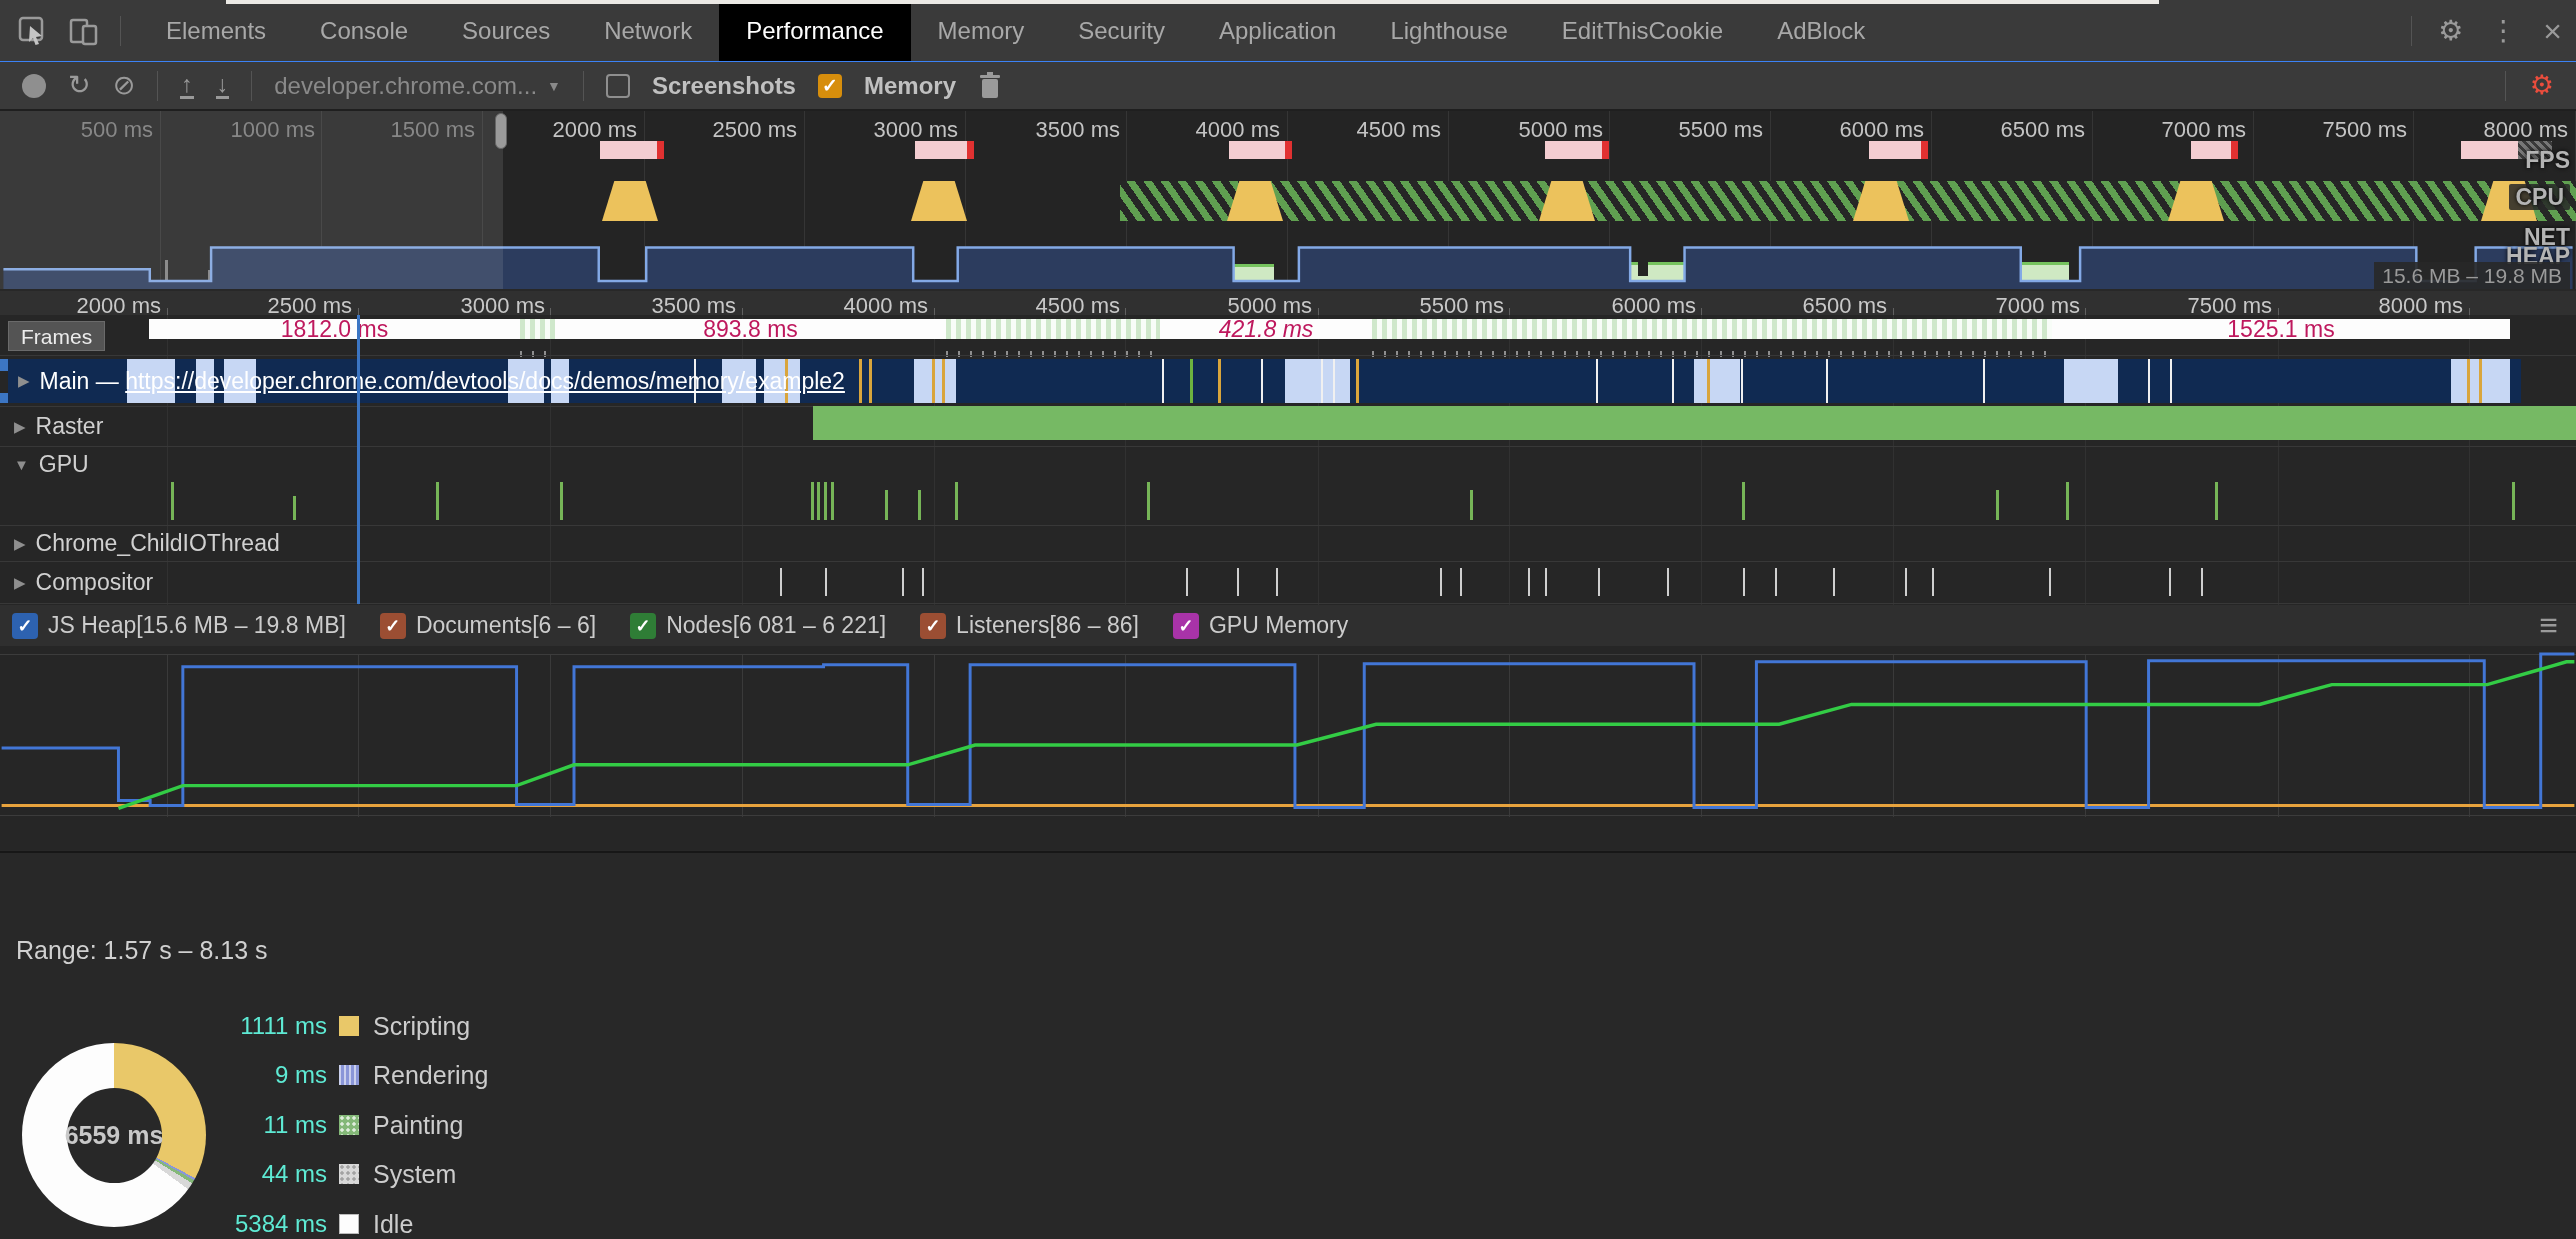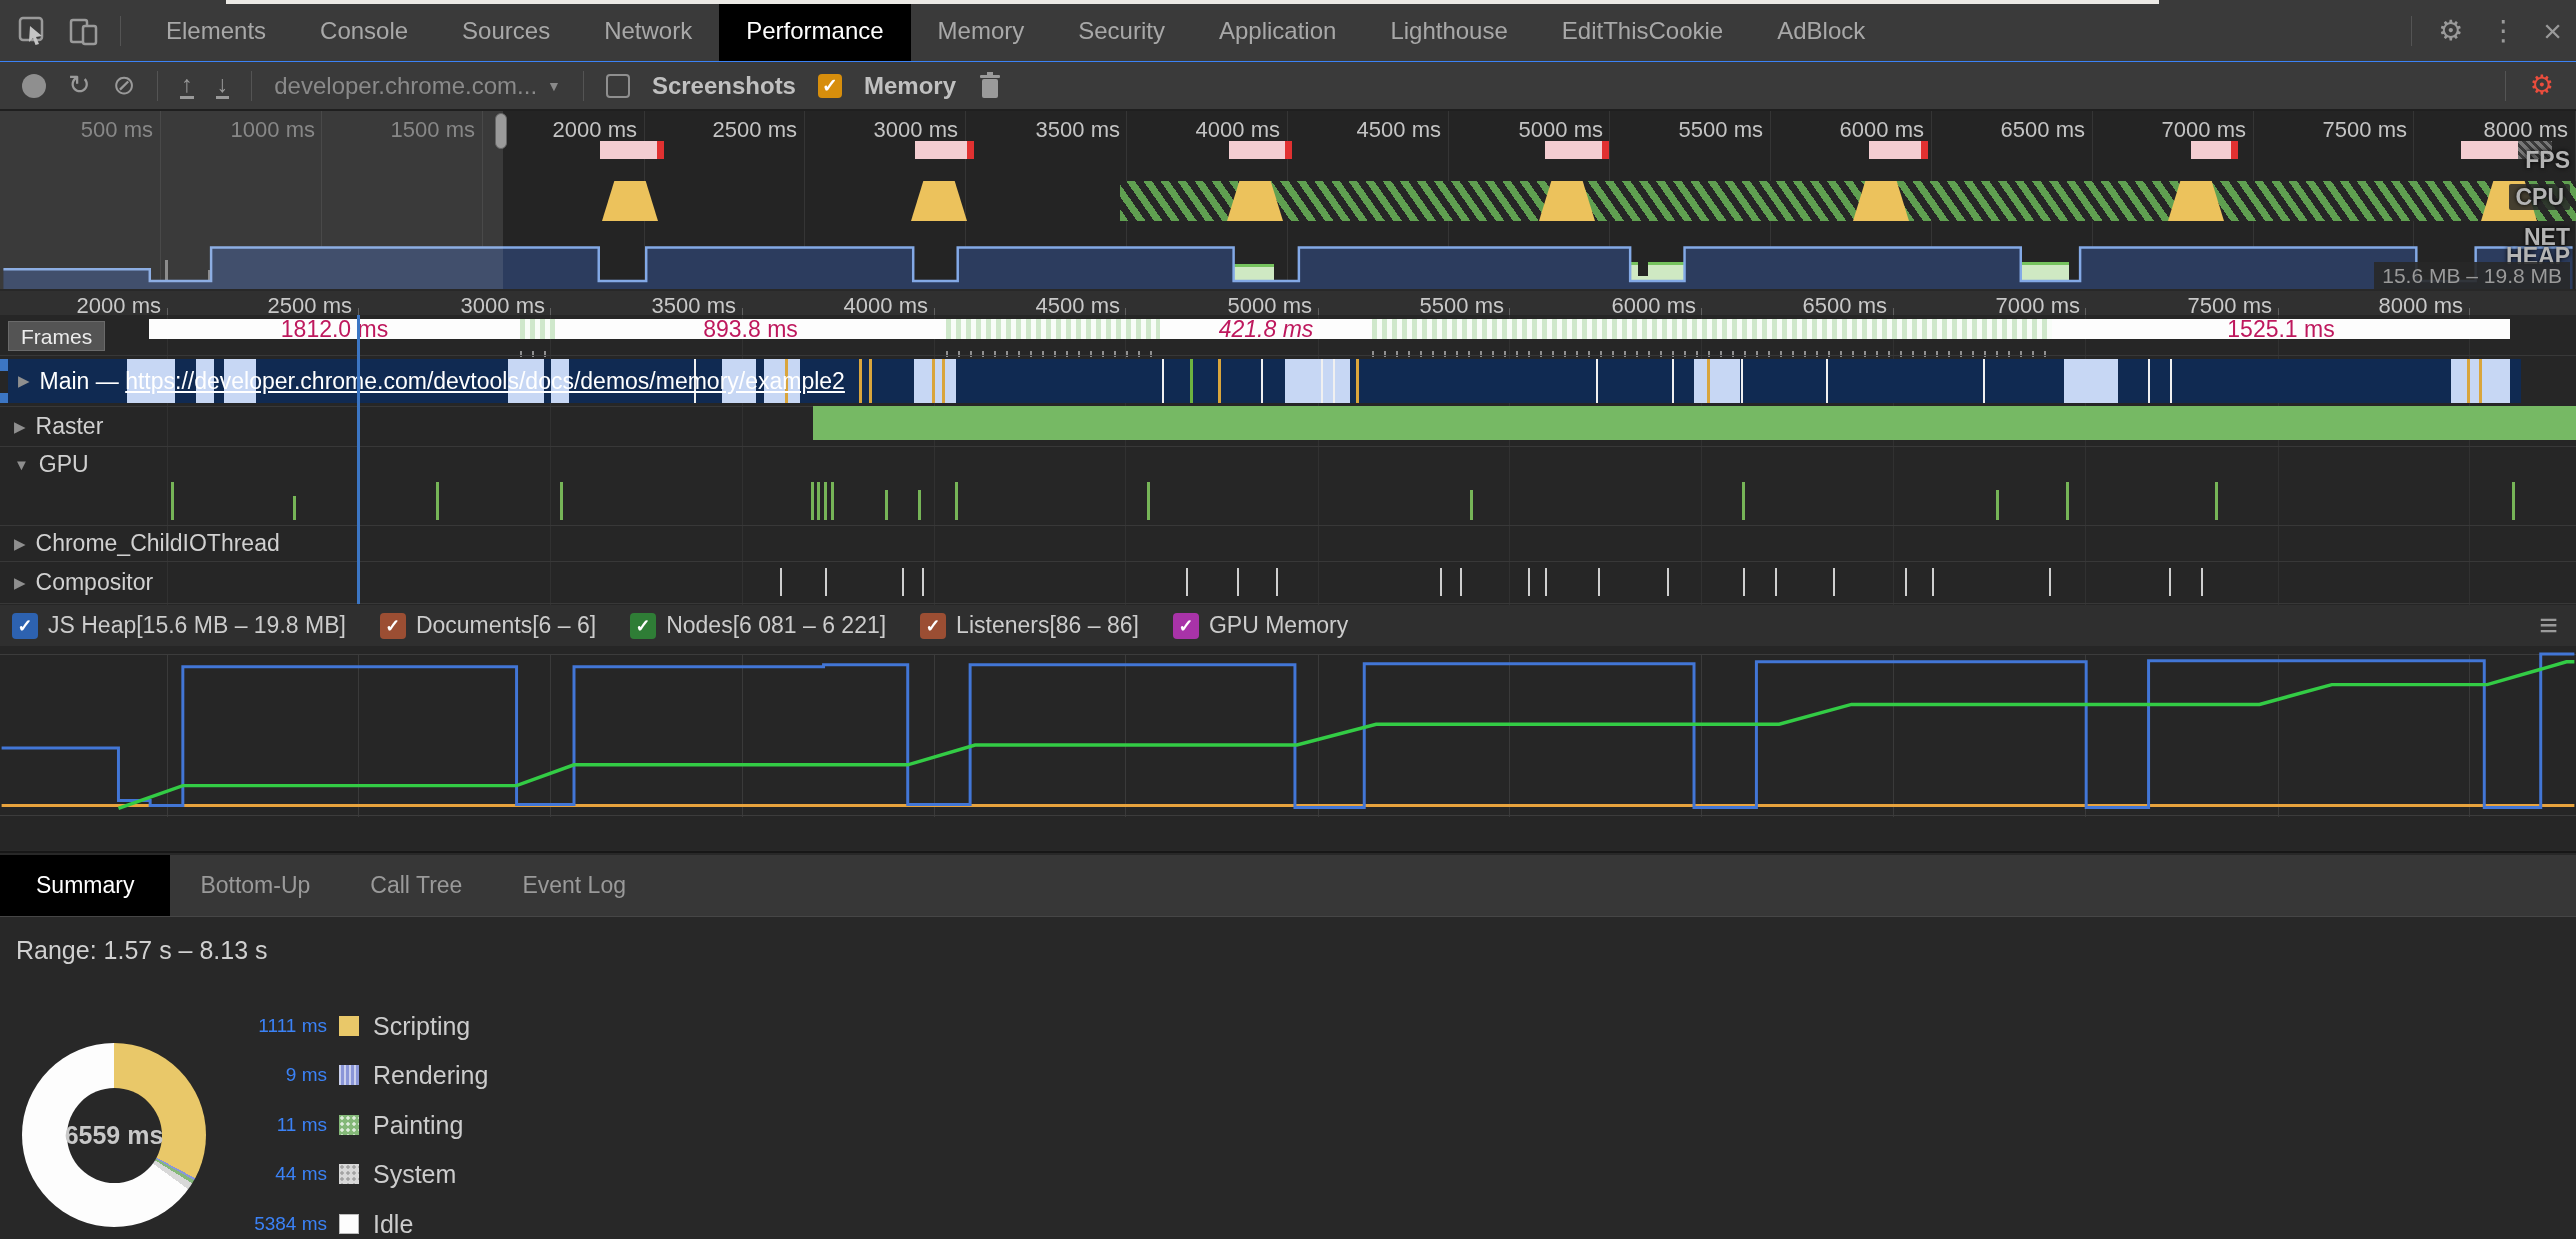--- a/index.html
+++ b/index.html
@@ -90,21 +90,21 @@
   #bottom{position:absolute;left:0;top:851px;width:2576px;height:389px;background:#282828;border-top:2px solid #171717;}
   #btabs{position:absolute;left:0;top:2px;width:2576px;height:61px;background:#373737;border-bottom:1px solid #464646;display:flex;}
   .btab{display:flex;align-items:center;padding:0 30px;font-size:23px;color:#9a9a9a;}
   .btab.active{background:#000;color:#fff;padding:0 36px;}
   #range-label{position:absolute;left:16px;top:83px;font-size:25px;color:#d0d0d0;}
   #donut{position:absolute;left:22px;top:190px;width:184px;height:184px;border-radius:50%;}
   #donut-hole{position:absolute;left:45px;top:45px;width:95px;height:95px;border-radius:50%;background:#282828;}
   #donut-center{position:absolute;left:0;top:0;width:184px;height:184px;display:flex;align-items:center;justify-content:center;
                 font-size:25px;font-weight:bold;color:#c8c8c8;}
   .legend-row{position:absolute;height:36px;display:flex;align-items:center;}
-  .legend-val{position:absolute;left:99px;width:228px;text-align:right;font-size:19px;color:#3b82f6;}
+  .legend-val{position:absolute;left:99px;width:228px;text-align:right;font-size:24px;color:#5eead4;}
   .legend-swatch{position:absolute;left:339px;width:20px;height:20px;}
   .legend-lab{position:absolute;left:373px;font-size:25px;color:#ccc;}
   .sw-striped{background-image:repeating-linear-gradient(90deg,rgba(255,255,255,.55) 0 2px,transparent 2px 5px);}
   .sw-dotted{background-image:radial-gradient(circle,rgba(255,255,255,.75) 1.5px,transparent 1.8px);background-size:6px 6px;}
   .sw-dotted-dark{background-image:radial-gradient(circle,rgba(0,0,0,.25) 1.5px,transparent 1.8px);background-size:6px 6px;}
   .sw-idle{border:1px solid #bbb;box-sizing:border-box;}
   svg{display:block;}
 </style>
 </head>
 <body>
@@ -494,26 +494,20 @@
       <div class="mem-grid-h" style="top: 8px;"></div>
       <div class="mem-grid-h" style="top: 169px;"></div>
       <svg width="2576" height="204" style="position: absolute; left: 0px; top: 0px; pointer-events: none;" viewBox="0 0 2598 206">
         <polyline points="0,161 2598,161" fill="none" stroke="#e8a33d" stroke-width="3"></polyline>
         <polyline points="0,103 118,103 118,156 150,156 150,161 183,161 183,21 520,21 520,160 578,160 578,21 830,21 830,19 915,19 915,160 978,160 978,19 1306,19 1306,163 1376,163 1376,18 1709,18 1709,163 1772,163 1772,16 2105,16 2105,163 2168,163 2168,15 2507,15 2507,163 2564,163 2564,8 2598,8" fill="none" stroke="#4276d6" stroke-width="3"></polyline>
         <polyline points="118,164 183,141 520,141 578,120 915,120 983,100 1308,100 1388,79 1795,79 1868,59 2280,59 2353,39 2510,39 2590,16 2598,16" fill="none" stroke="#33cc45" stroke-width="3.5"></polyline>
       </svg>
     </div>
 
   <div id="bottom">
-    <div id="btabs">
-        <div class="btab active">Summary</div>
-        <div class="btab">Bottom-Up</div>
-        <div class="btab">Call Tree</div>
-        <div class="btab">Event Log</div>
-      </div>
     <div id="range-label">Range: 1.57 s – 8.13 s</div>
     <div id="donut" style="background: conic-gradient(rgb(233, 200, 105) 0deg, rgb(233, 200, 105) 118deg, rgb(138, 150, 216) 118deg, rgb(138, 150, 216) 119.5deg, rgb(132, 184, 120) 119.5deg, rgb(132, 184, 120) 121.7deg, rgb(216, 216, 216) 121.7deg, rgb(216, 216, 216) 126.2deg, rgb(253, 253, 253) 126.2deg, rgb(253, 253, 253) 360deg);">
       <div id="donut-hole"></div>
       <div id="donut-center">6559 ms</div>
     </div>
     <div id="legend">
         <div class="legend-row" style="left: 0px; top: 155px; width: 694px;">
           <div class="legend-val">1111 ms</div>
           <div class="legend-swatch" style="background-color: rgb(233, 200, 105);"></div>
           <div class="legend-lab">Scripting</div>

